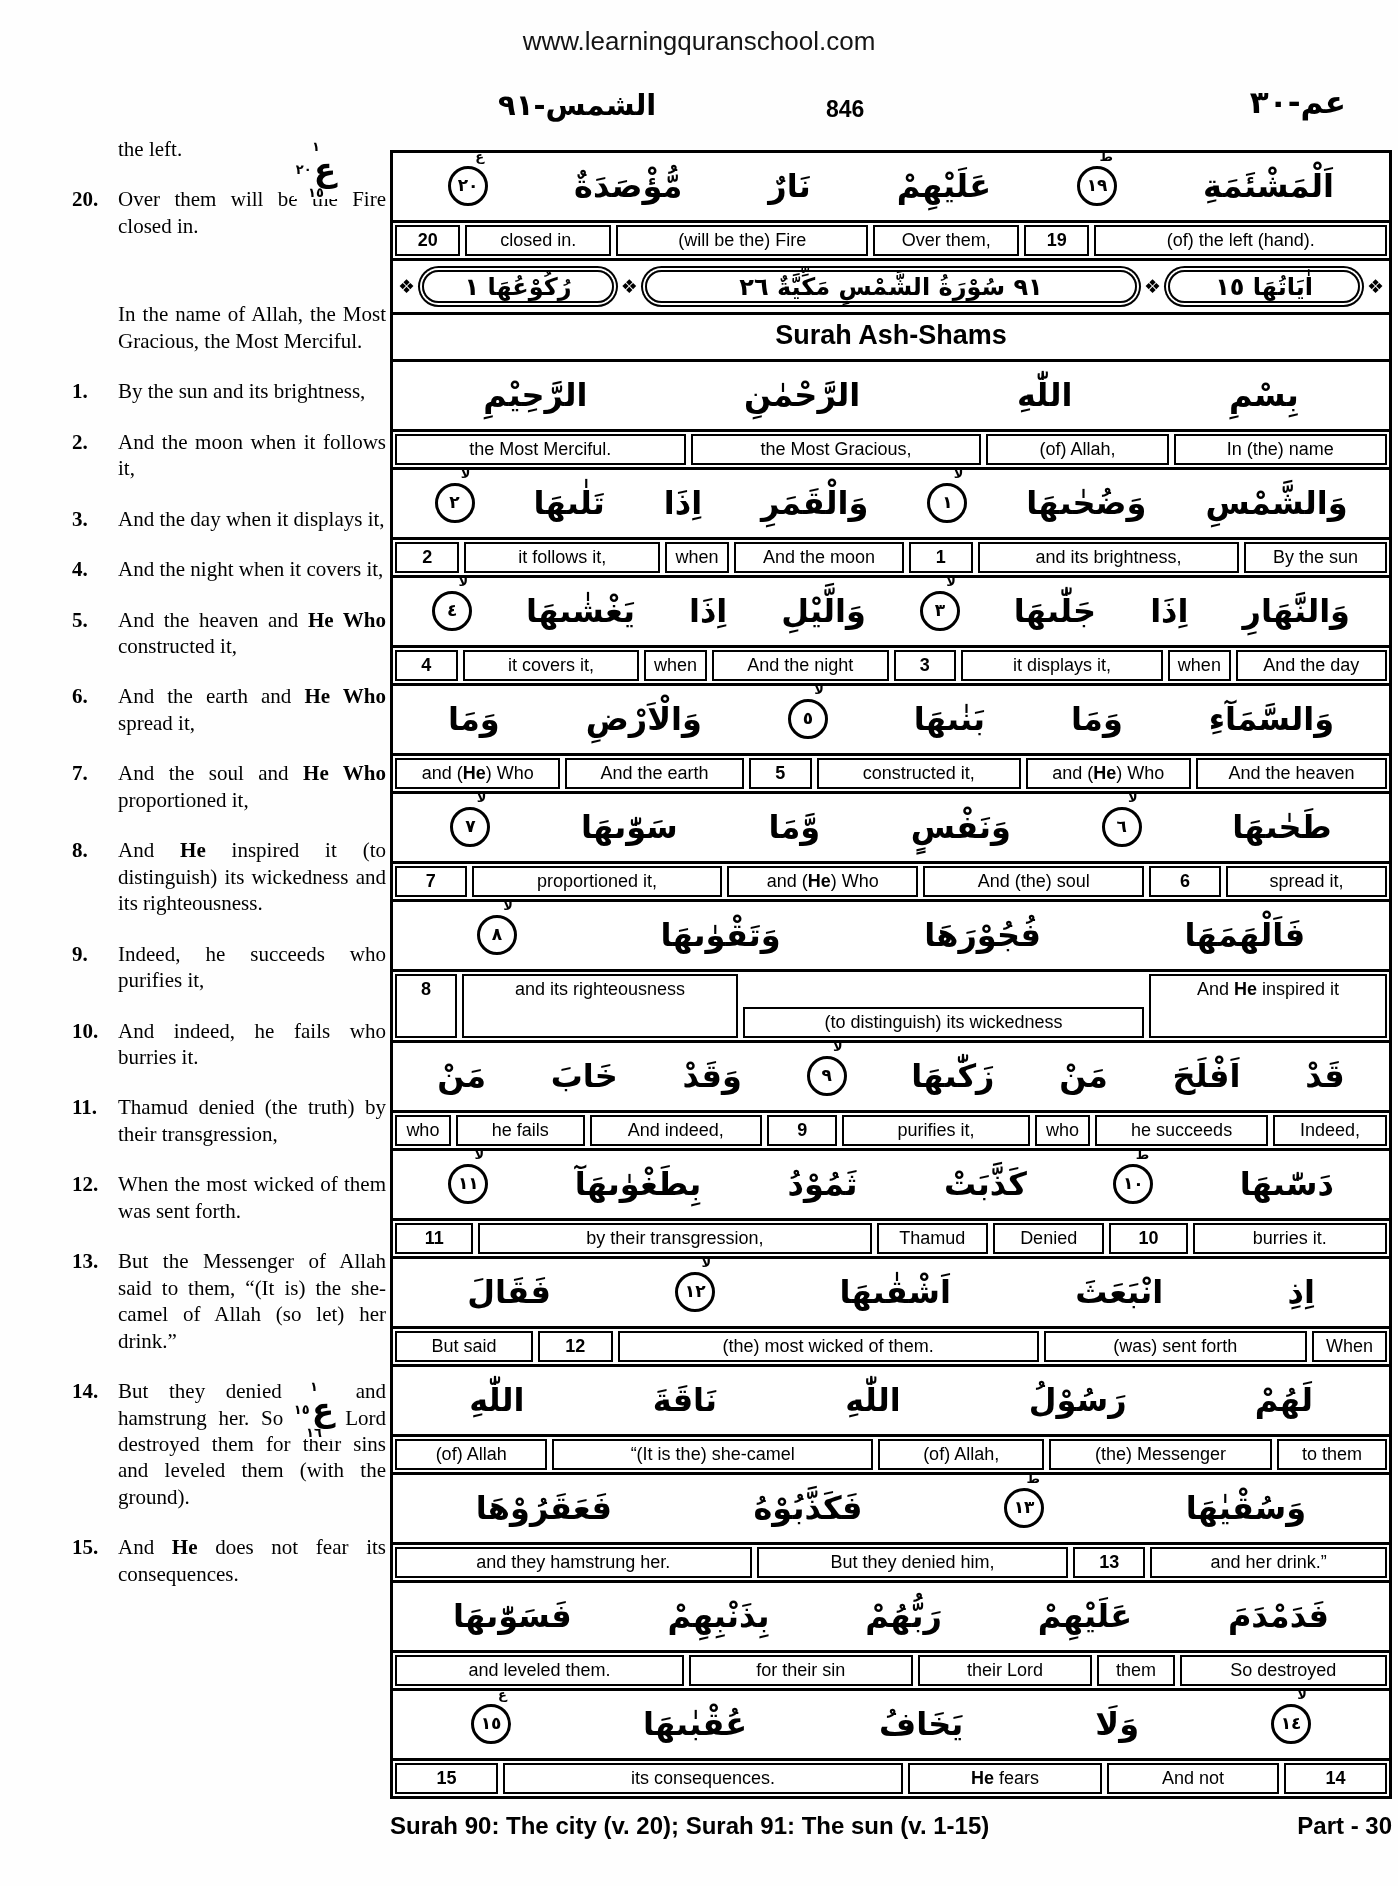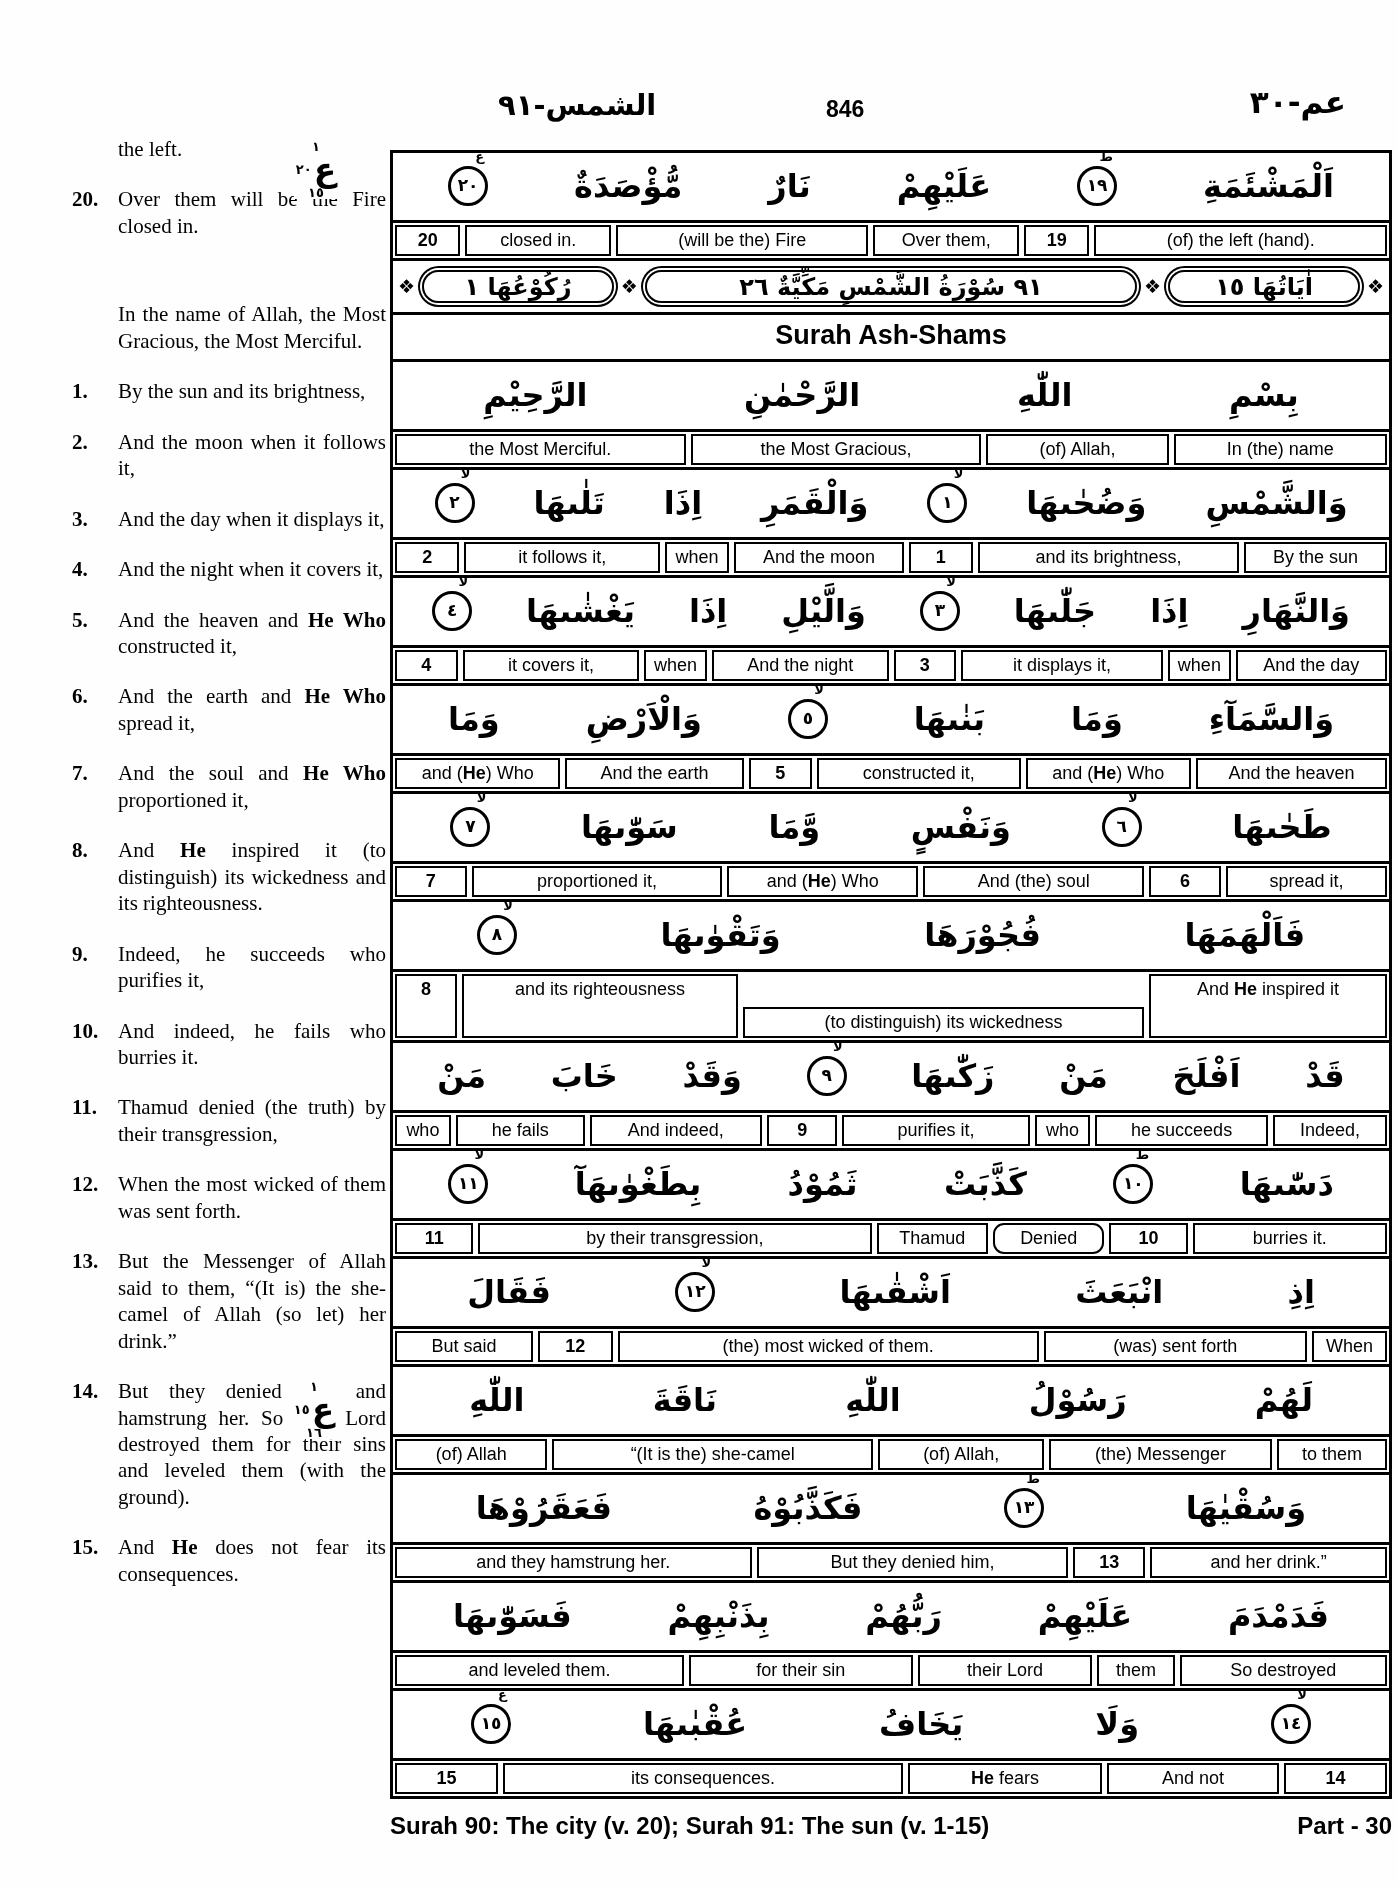--- a/index.html
+++ b/index.html
@@ -58,20 +58,21 @@
               font-size:27px; padding:5px 0 8px; border-bottom:3px solid #000; }
 
   .footer { position:absolute; left:390px; top:1812px; width:1002px; display:flex;
             justify-content:space-between; font-family:"Liberation Sans",sans-serif;
             font-weight:bold; font-size:24px; }
 </style>
 </head>
 <body>
 
 <div class="page">
+  <div class="url">www.learningquranschool.com</div>
 
   <div class="hdr-ar hdr-surah" dir="rtl">الشمس-٩١</div>
   <div class="hdr-page">846</div>
   <div class="hdr-ar hdr-juz" dir="rtl">عم-٣٠</div>
 
   <div class="leftcol">
       <p class="lpara">the left.</p>
       <p class="lpara"><b class="vnum">20.</b>Over them will be the Fire closed in.</p>
       <p class="lpara bis">In the name of Allah, the Most Gracious, the Most Merciful.</p>
       <p class="lpara"><b class="vnum">1.</b>By the sun and its brightness,</p>
@@ -254,21 +255,21 @@
         <span class="vc"><span class="vm">ط</span>١٠</span>
         <span class="aw">كَذَّبَتْ</span>
         <span class="aw">ثَمُوْدُ</span>
         <span class="aw">بِطَغْوٰىهَآ</span>
         <span class="vc"><span class="vm">لا</span>١١</span>
       </div>
       <div class="trow">
         <span class="tc num" style="flex-grow: 4;">11</span>
         <span class="tc" style="flex-grow: 23;">by their transgression,</span>
         <span class="tc" style="flex-grow: 6;">Thamud</span>
-        <span class="tc" style="flex-grow: 6; border-radius: 11px;">Denied</span>
+        <span class="tc" style="flex-grow: 6;">Denied</span>
         <span class="tc num" style="flex-grow: 4;">10</span>
         <span class="tc" style="flex-grow: 11;">burries it.</span>
       </div>
       <div class="arow" dir="rtl">
         <span class="aw">اِذِ</span>
         <span class="aw">انْبَعَثَ</span>
         <span class="aw">اَشْقٰىهَا</span>
         <span class="vc"><span class="vm">لا</span>١٢</span>
         <span class="aw">فَقَالَ</span>
       </div>

